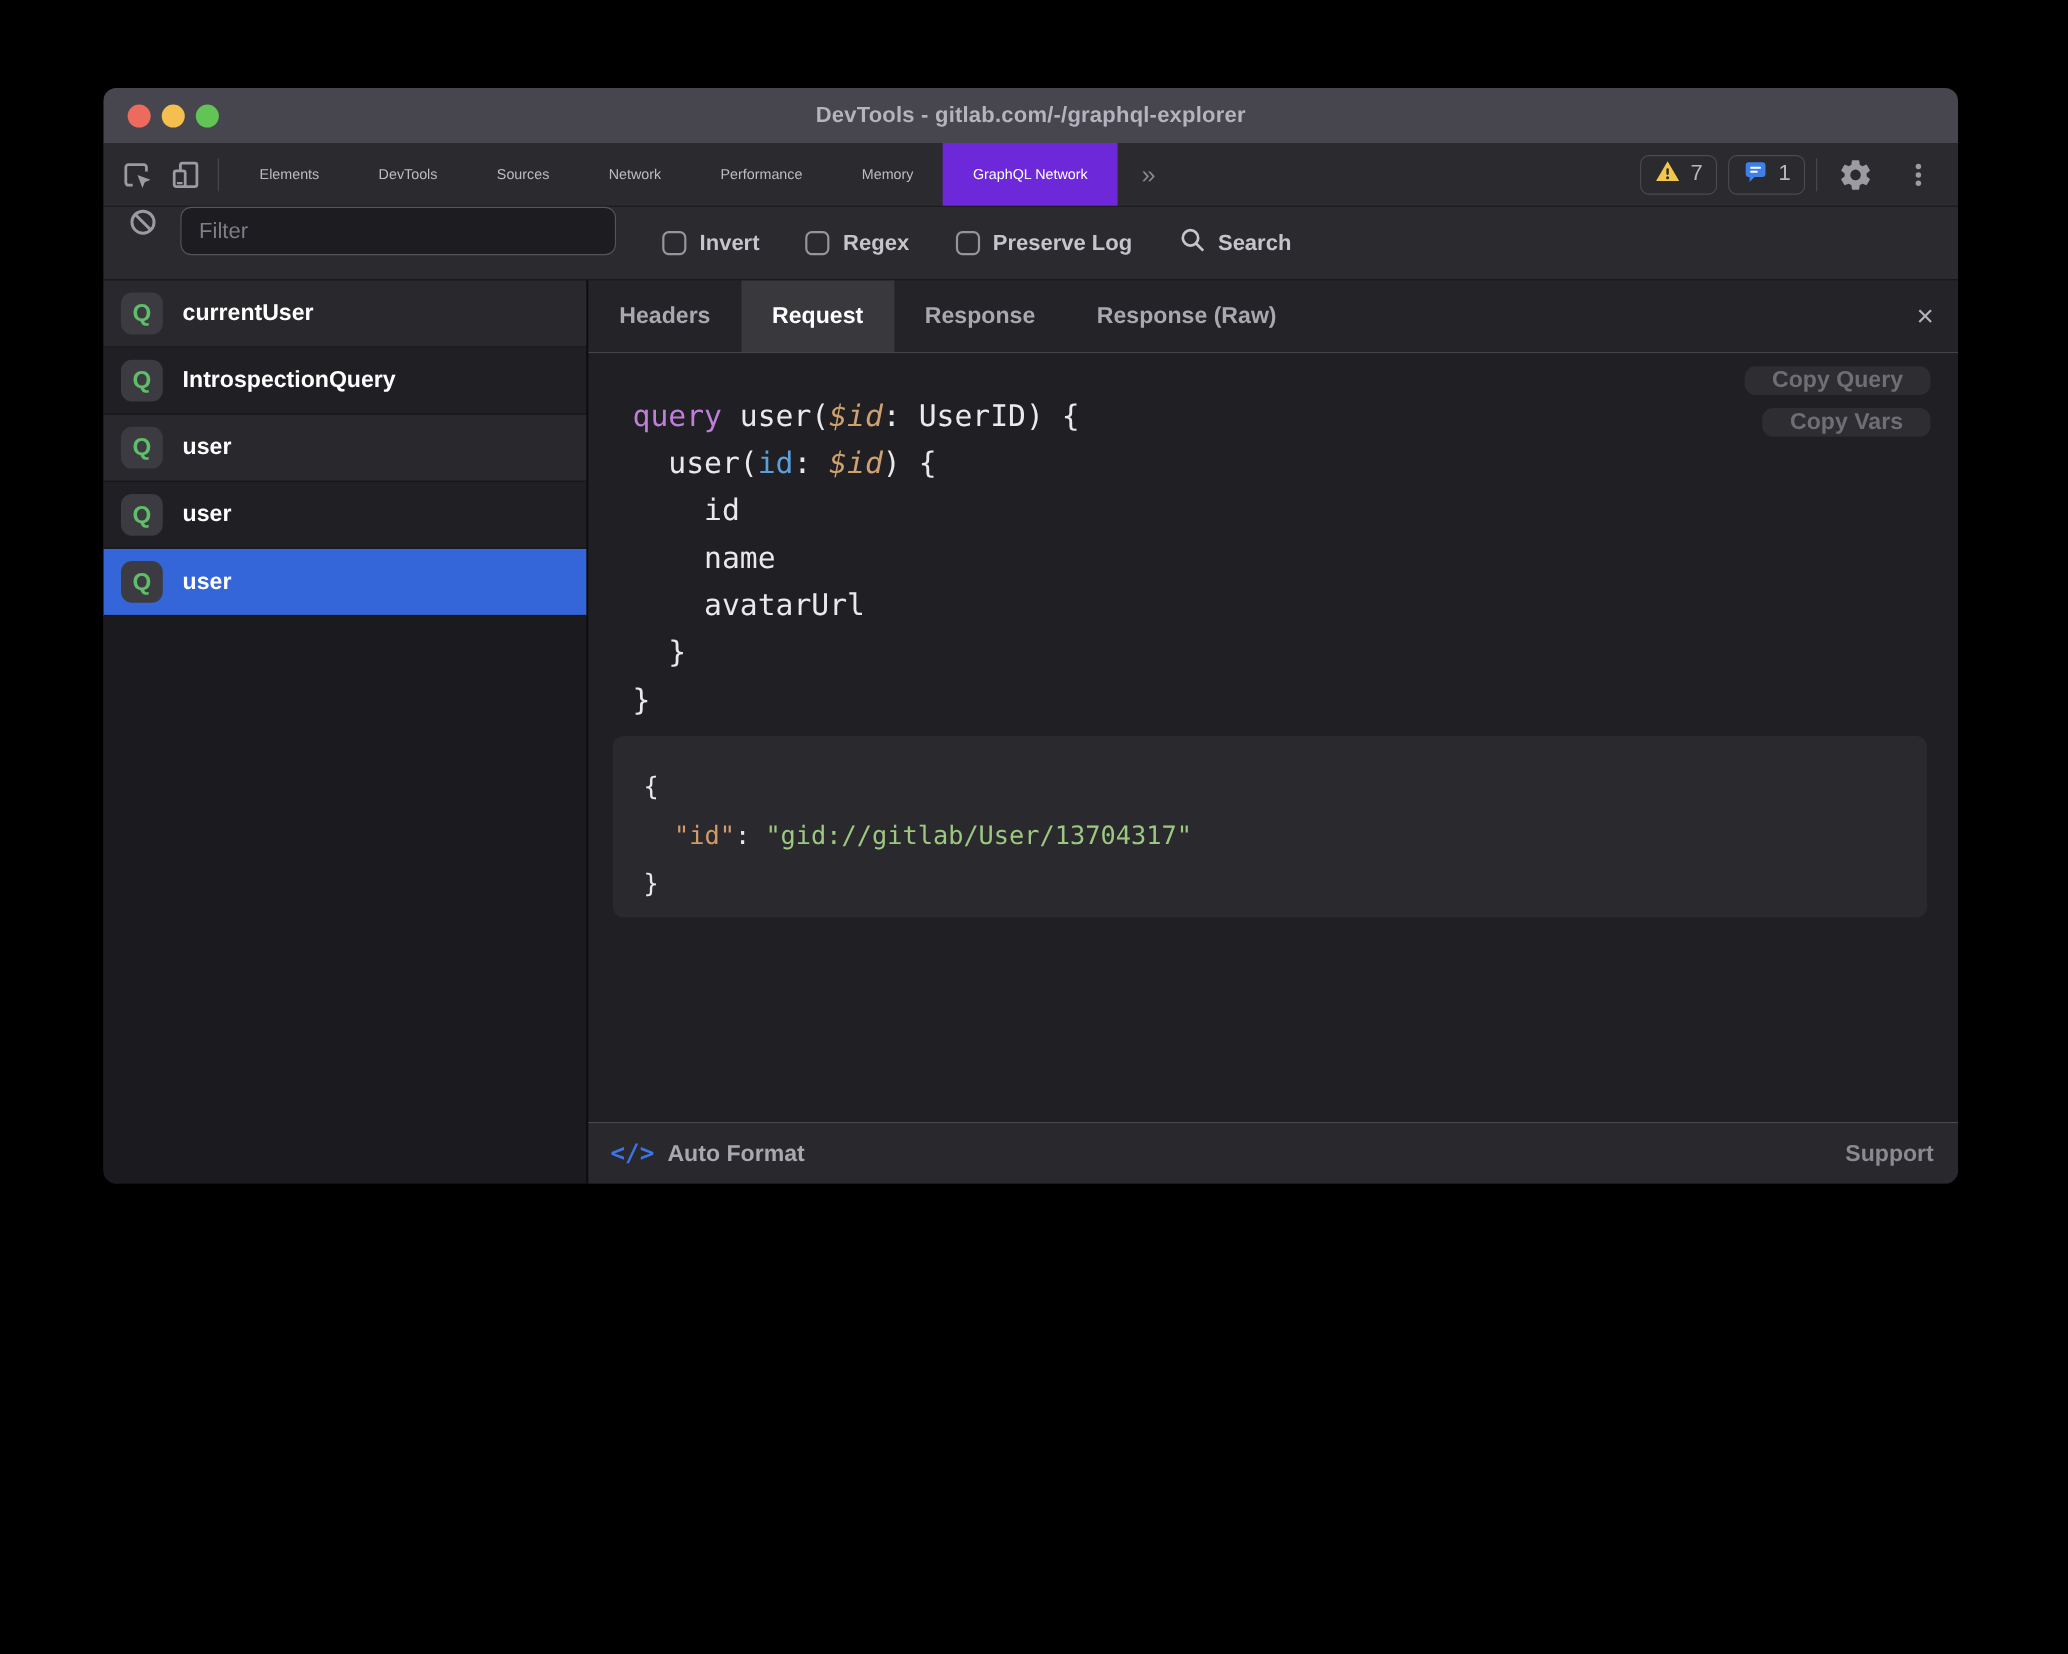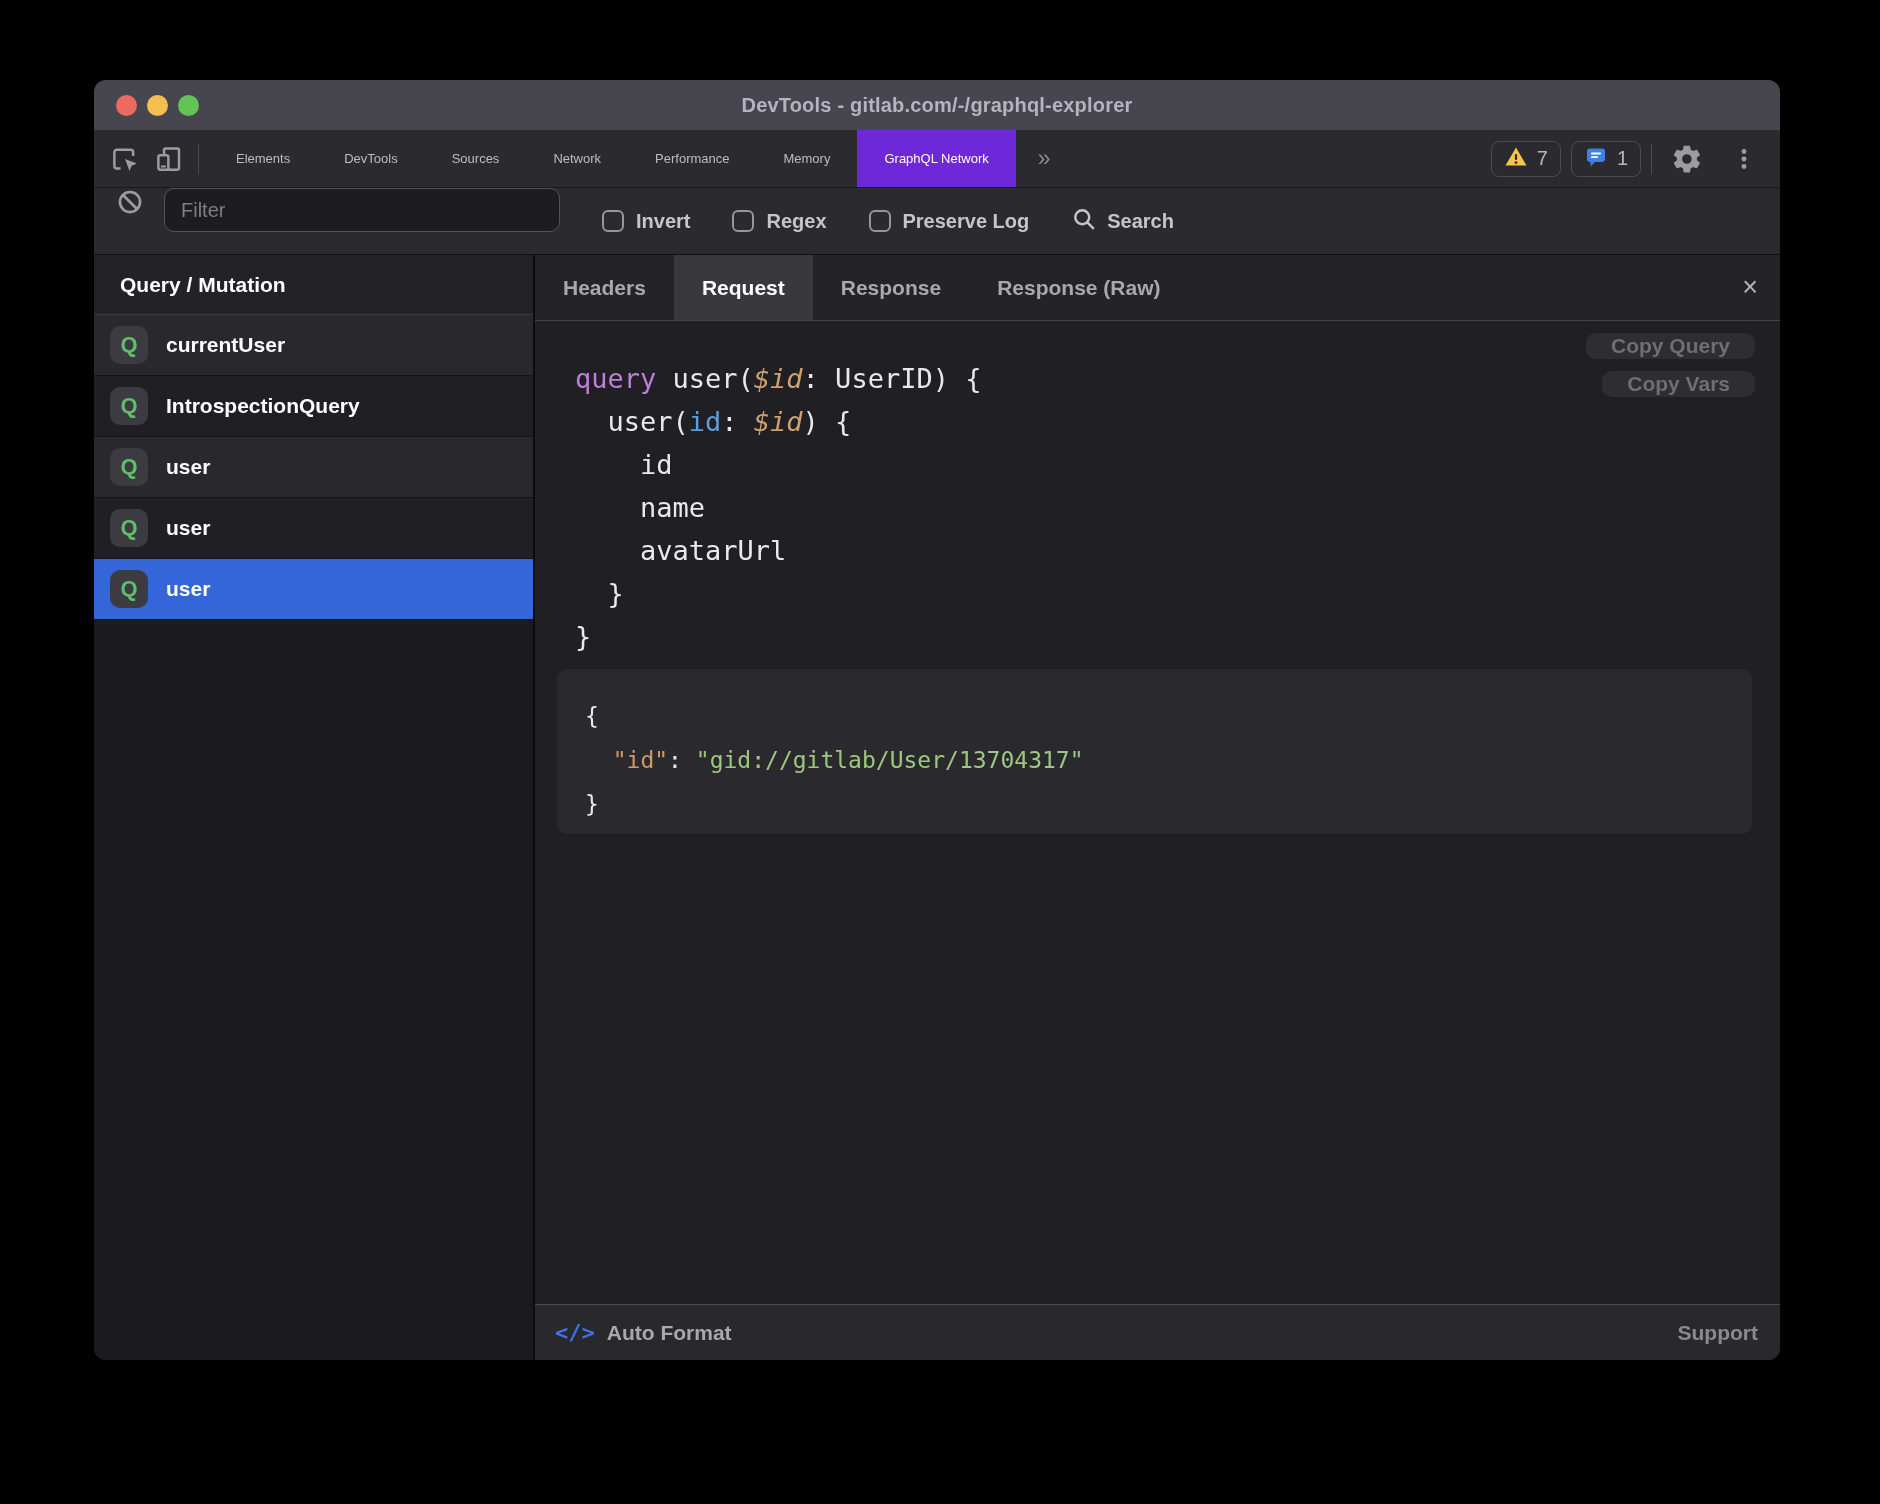--- a/index.html
+++ b/index.html
@@ -1,20 +1,20 @@
 <!DOCTYPE html>
 <html><head>
 <meta charset="utf-8">
 <style>
   * { margin:0; padding:0; box-sizing:border-box; }
   html,body { background:#000; }
   body { width:1880px; height:1504px; position:relative; overflow:hidden;
          font-family:"Liberation Sans", sans-serif; }
 
-  .window { position:absolute; left:94px; top:80px; width:1686px; height:1280px;
+  .window { position:absolute; left:94px; top:80px; width:1686px; height:996px;
             background:#201f23; border-radius:12px; overflow:hidden;
             display:flex; flex-direction:column; }
 
   
   .titlebar { height:50px; background:#47464e; position:relative; flex:0 0 auto;
               display:flex; align-items:center; justify-content:center; }
   .traffic { position:absolute; left:22px; top:0; height:100%; display:flex; align-items:center; gap:10px; }
   .light { width:21px; height:21px; border-radius:50%; }
   .light.red { background:#ed6a5e; }
   .light.yellow { background:#f4bf4f; }
@@ -226,21 +226,20 @@
           <line x1="14.7" y1="14.7" x2="20.3" y2="20.3" stroke="#c6c5cb" stroke-width="2.2"></line>
         </svg>
       </span>
       <span class="chk-label">Search</span>
     </div>
   </div>
 
   <div class="main">
 
     <aside class="sidebar">
-      <div class="sb-header">Query / Mutation</div>
 
       <div class="sb-row alt-a">
         <span class="q-badge">Q</span>
         <span class="sb-label">currentUser</span>
       </div>
       <div class="sb-row alt-b">
         <span class="q-badge">Q</span>
         <span class="sb-label">IntrospectionQuery</span>
       </div>
       <div class="sb-row alt-a">

